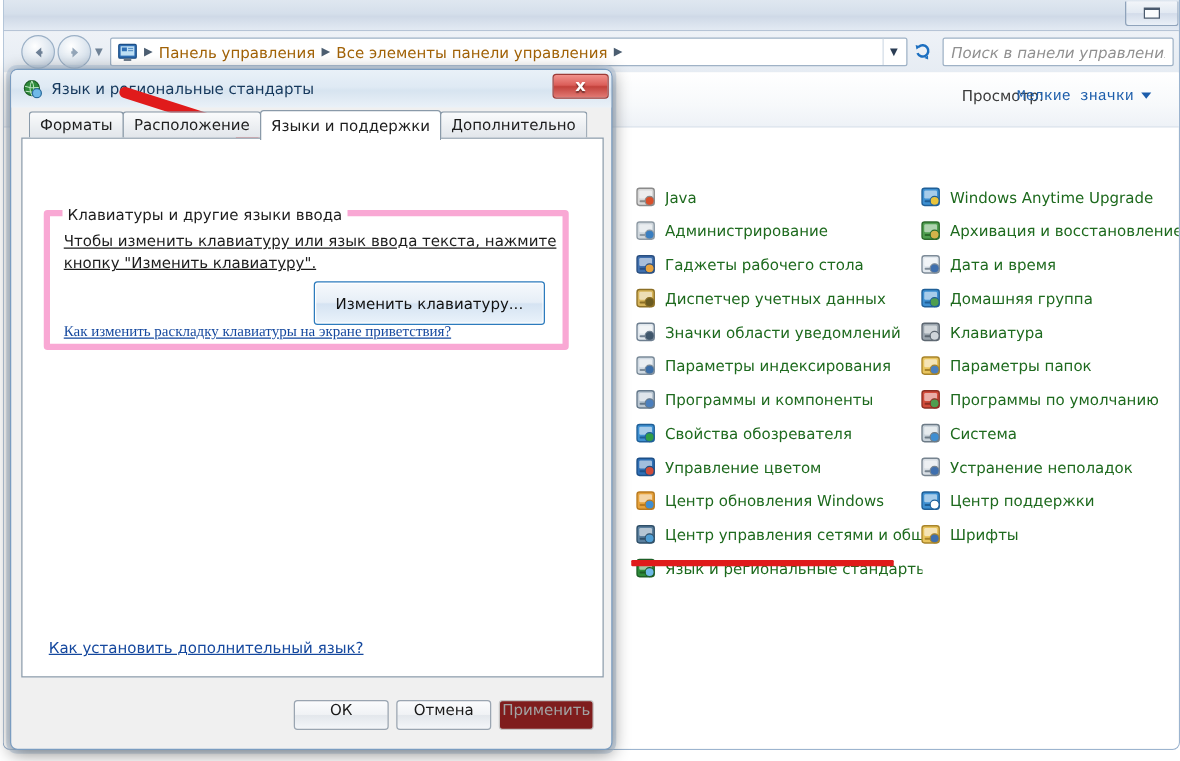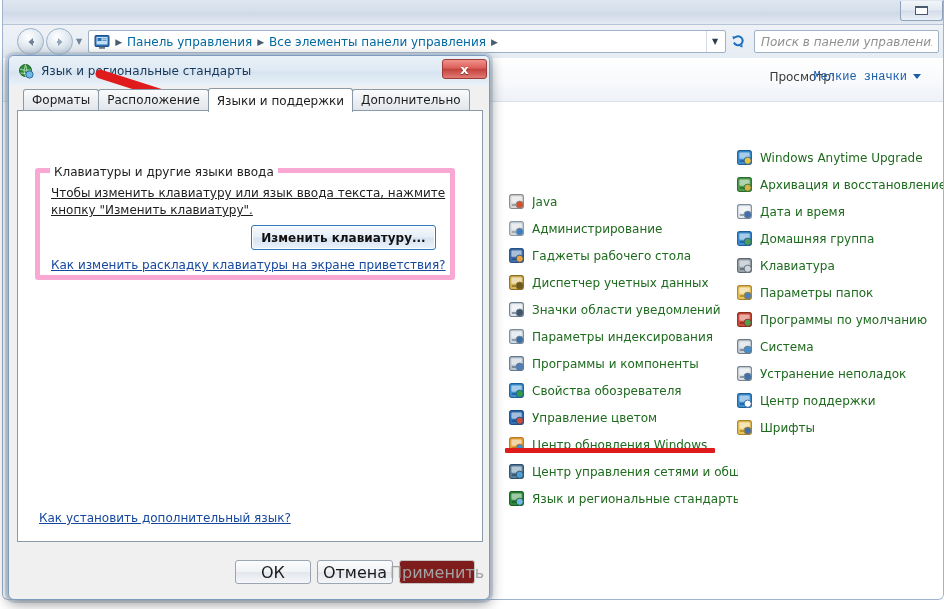--- a/index.html
+++ b/index.html
@@ -57,21 +57,21 @@
   .navbtn.fwd { margin-left: 2px; }
   .histarrow { margin-left: 3px; color:#6f8296; font-size: 8px; line-height:1; flex:none; }
 
   .addrbar {
     margin-left: 6px; flex: 1 1 auto; height: 23px; display:flex; align-items:center;
     background: #ffffff; border: 1px solid #9fb2c6; border-radius: 2px;
     padding: 0 2px; min-width: 0;
   }
   .cp-icon { width:18px;height:16px;flex:none;margin:0 3px 0 2px; }
   .crumb {
-    font-size: 12px; color: #0369a1; padding: 1px 4px; white-space: nowrap;
+    font-size: 12px; color: #a16207; padding: 1px 4px; white-space: nowrap;
     font-family: "DejaVu Sans","Liberation Sans",sans-serif;
   }
   .crumb-sep { color:#4b5d70; font-size: 9px; padding: 0 1px; flex:none; }
   .addr-drop {
     margin-left:auto; width: 17px; height: 21px; flex:none;
     display:flex;align-items:center;justify-content:center;
     color:#2a3d54; font-size: 8px;
     border-left: 1px solid #d4dde7;
   }
   .refreshbtn {
@@ -113,21 +113,21 @@
   }
 
   
   .items {
     position:absolute; left: 0; top: 45px; width: 942px; height: 497px;
     padding: 42px 0 0 0;
   }
   .col {
     position:absolute; top: 42px;
   }
-  .col.left { left: 505px; width: 230px; margin-top: 44px; }
+  .col.left { left: 505px; width: 230px; }
   .col.right { left: 733px; width: 210px; }
   .cp-item {
     display:flex; align-items:center; height: 25px; margin-bottom: 2px;
   }
   .cp-item .ico { width: 17px; height: 17px; flex:none; margin-right: 7px; position:relative; }
   .cp-item .lbl {
     font-size: 12px; color: #1e6a1e; white-space: nowrap; overflow: hidden;
   }
 
   
@@ -188,45 +188,44 @@
   }
   .group-title {
     position:absolute; left: 10px; top: -8px; background:#ffffff; padding: 0 4px;
     font-size: 12px; color:#1d1d1d; white-space:nowrap;
   }
   .group-desc {
     position:absolute; left: 11px; top: 12px; width: 396px;
     font-size: 12px; color:#1d1d1d; line-height: 17px; text-decoration: underline;
   }
   .chg-kbd-btn {
-    position:absolute; right: 14px; top: 52px; width: 185px; height: 25px;
+    position:absolute; right: 14px; top: 52px; width: 185px; height: 35px;
     display:flex; align-items:center; justify-content:center;
     font-size: 12px; color:#111;
     background: linear-gradient(to bottom, #f6f9fc 0%, #e6eef7 48%, #d5e3f2 52%, #eaf3fb 100%);
     border: 1px solid #2c7bbd; border-radius: 3px;
     box-shadow: inset 0 0 0 1px #ffffff;
-    font-weight: bold;
   }
   .grp-link {
     position:absolute; left: 11px; top: 85px;
-    font-size: 12px; color:#15489e; text-decoration: underline; white-space:nowrap;
+    font-size: 12px; color:#15489e; text-decoration: underline; white-space:nowrap;font-family:Liberation Serif, serif;
   }
   .bottom-link {
     position:absolute; left: 21px; bottom: 16px;
     font-size: 12px; color:#15489e; text-decoration: underline; white-space:nowrap;
   }
 
   .btnrow {
     position:absolute; left: 0; bottom: 8px; width: 466px; height: 26px;
     display:flex; justify-content:flex-end; align-items:center; gap: 6px;
     padding-right: 8px;
   }
   .dbtn {
-    width: 76px; height: 24px; display:flex;align-items:center;justify-content:center;
-    font-size: 16px; color:#1a1a1a;
+    width: 76px; height: 24px; display:flex;justify-content:center;
+    font-size: 12px; color:#1a1a1a;
     background: linear-gradient(to bottom, #fbfcfd 0%, #f0f2f5 48%, #e3e7ec 52%, #f4f6f9 100%);
     border: 1px solid #9aa5b1; border-radius: 3px;
   }
   .dbtn.disabled { color: #a2a2a2; border-color:#c6c6c6; background:#7f1d1d; }
 
   
   .annot { position:absolute; pointer-events:none; }
   #red-underline {
     position:absolute; left: 505px; top: 448px; width: 210px; height: 5px;
     background: #e01b1b; border-radius: 1px;

